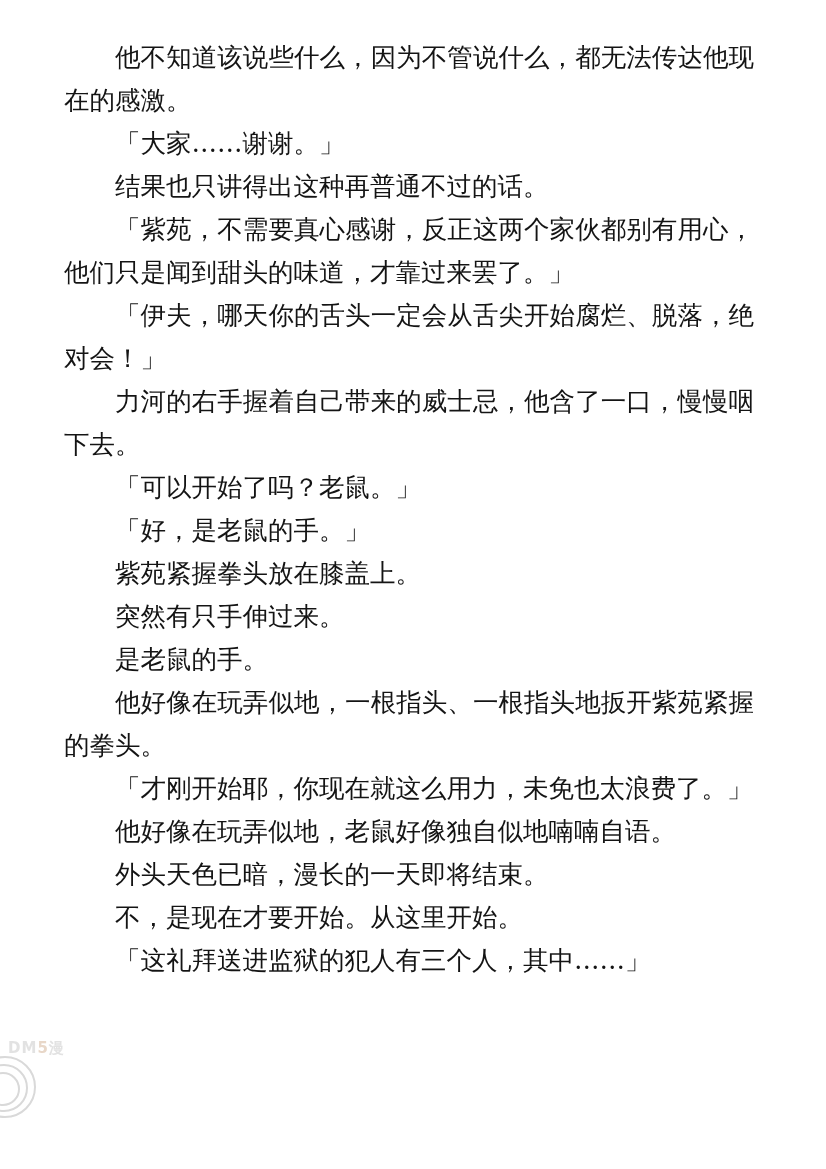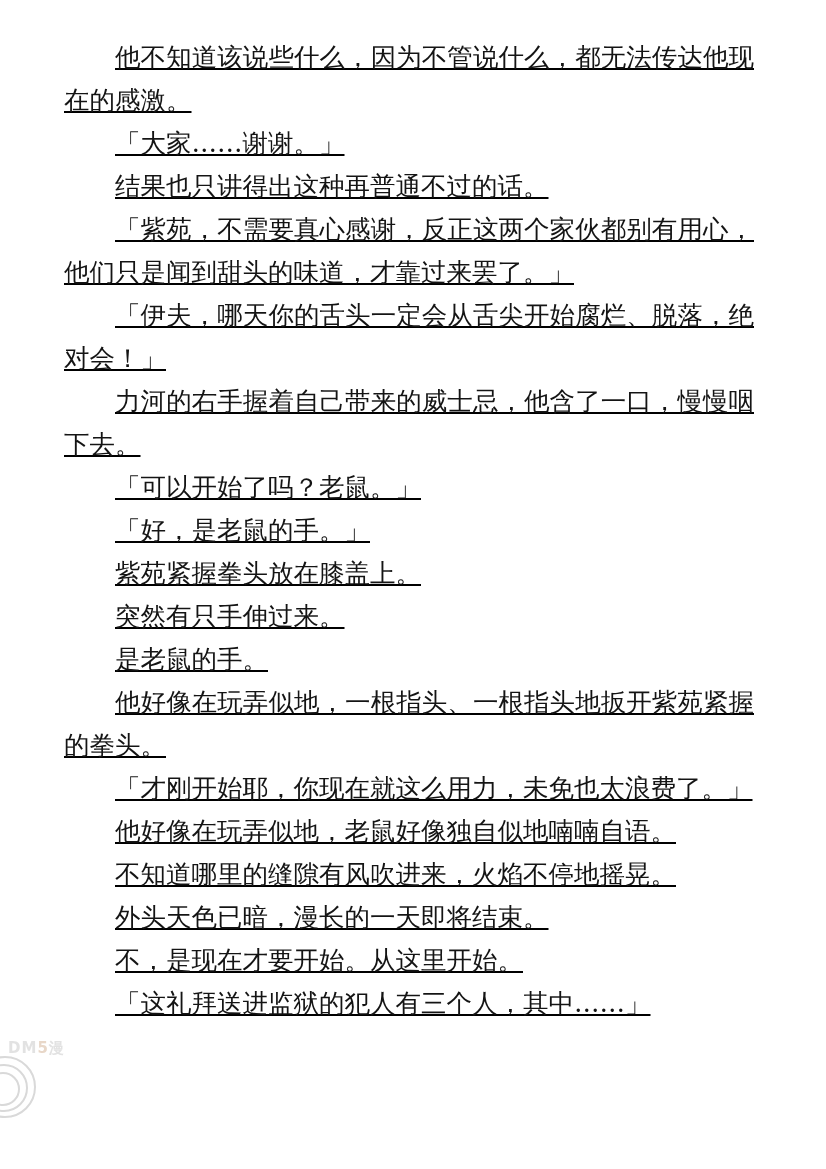--- a/index.html
+++ b/index.html
@@ -16,21 +16,20 @@
   }
   .page {
     position: absolute;
     top: 0;
     left: 0;
     width: 826px;
     height: 1092px;
     background: #ffffff;
     box-sizing: border-box;
     padding: 36px 72px 0 64px;
-    text-decoration: underline;
   }
   .body-text {
     font-size: 25.5px;
     line-height: 43px;
     color: #141414;
     text-align: justify;
     text-justify: inter-ideograph;
     letter-spacing: 0px;
   }
   .para {
@@ -86,21 +85,20 @@
       <p class="para">「伊夫，哪天你的舌头一定会从舌尖开始腐烂、脱落，绝对会！」</p>
       <p class="para">力河的右手握着自己带来的威士忌，他含了一口，慢慢咽下去。</p>
       <p class="para">「可以开始了吗？老鼠。」</p>
       <p class="para">「好，是老鼠的手。」</p>
       <p class="para">紫苑紧握拳头放在膝盖上。</p>
       <p class="para">突然有只手伸过来。</p>
       <p class="para">是老鼠的手。</p>
       <p class="para">他好像在玩弄似地，一根指头、一根指头地扳开紫苑紧握的拳头。</p>
       <p class="para">「才刚开始耶，你现在就这么用力，未免也太浪费了。」</p>
       <p class="para">他好像在玩弄似地，老鼠好像独自似地喃喃自语。</p>
-      <p class="para">不知道哪里的缝隙有风吹进来，火焰不停地摇晃。</p>
       <p class="para">外头天色已暗，漫长的一天即将结束。</p>
       <p class="para">不，是现在才要开始。从这里开始。</p>
       <p class="para">「这礼拜送进监狱的犯人有三个人，其中……」</p>
     </div>
 
   <div class="watermark">
     <span>DM</span><span class="accent">5</span><span>漫</span>
   </div>
 
   <div class="corner-mark">

